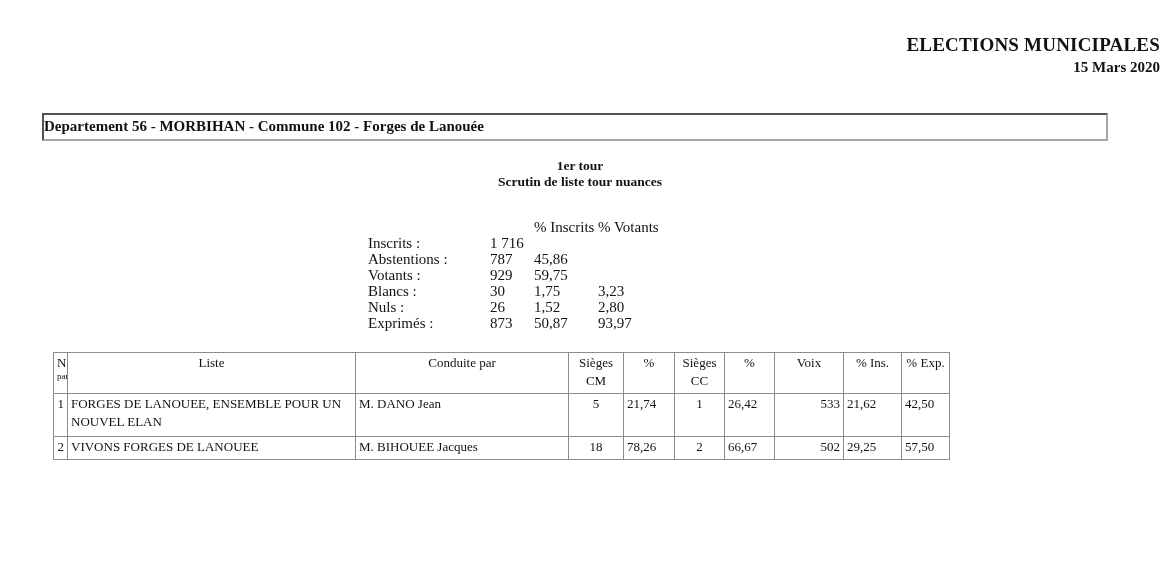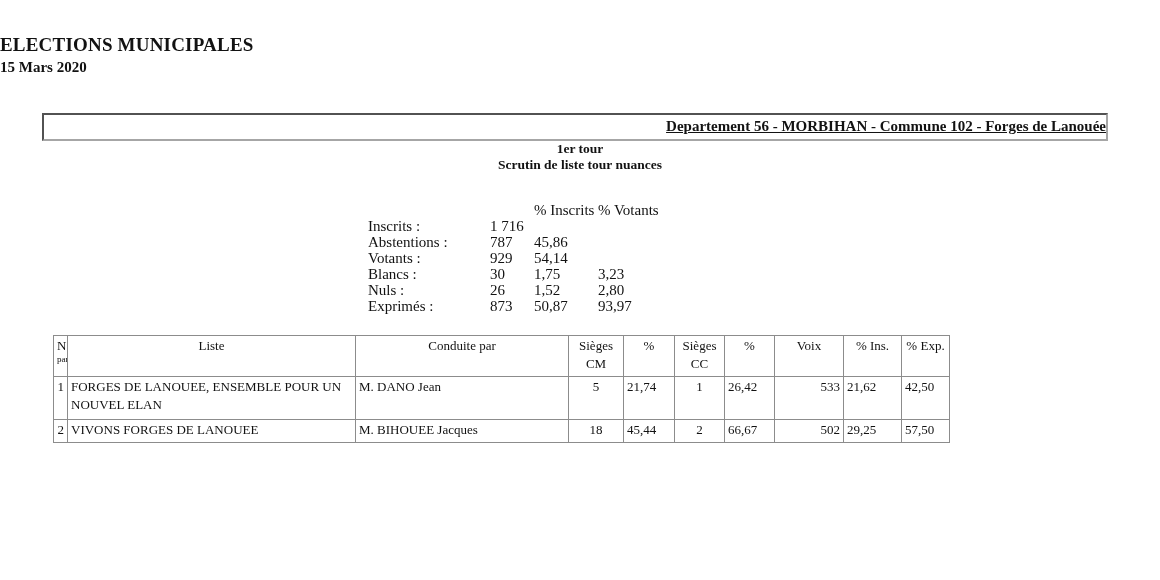--- a/index.html
+++ b/index.html
@@ -7,35 +7,34 @@
     padding: 0;
     background: #ffffff;
     width: 1160px;
     height: 580px;
     overflow: hidden;
     font-family: "Liberation Serif", serif;
     color: #121212;
   }
   .page { position: relative; width: 1160px; height: 580px; }
 
-  .title-block { margin-top: 33px; text-align: left; }
+  .title-block { margin-top: 33px; text-align: right; }
   .main-title { font-size: 19px; font-weight: bold; line-height: 23px; letter-spacing: 0.2px; }
   .main-date  { font-size: 15px; font-weight: bold; line-height: 18px; margin-top: 2px; }
 
   .dept-box {
     margin: 37px 52px 0 42px;
     border: 2px inset #a6a6a6;
-    text-align: right;
+    text-align: left;
     font-size: 15px;
     font-weight: bold;
     padding: 3px 0 4px 0;
-    text-decoration: underline;
-  }
-
-  .round-block { text-align: center; font-weight: bold; font-size: 13.5px; line-height: 16px; }
+  }
+
+  .round-block { margin-top: 17px; text-align: center; font-weight: bold; font-size: 13.5px; line-height: 16px; }
 
   table.stats {
     margin: 29px 0 0 368px;
     border-collapse: collapse;
   }
   table.stats td {
     font-size: 15px;
     line-height: 16px;
     height: 16px;
     text-align: left;
@@ -112,21 +111,21 @@
     </tr>
     <tr>
       <td class="c-label">Abstentions :</td>
       <td class="c-val">787</td>
       <td class="c-pins">45,86</td>
       <td class="c-pvot"></td>
     </tr>
     <tr>
       <td class="c-label">Votants :</td>
       <td class="c-val">929</td>
-      <td class="c-pins">54,14</td>
+      <td class="c-pins">59,75</td>
       <td class="c-pvot"></td>
     </tr>
     <tr>
       <td class="c-label">Blancs :</td>
       <td class="c-val">30</td>
       <td class="c-pins">1,75</td>
       <td class="c-pvot">3,23</td>
     </tr>
     <tr>
       <td class="c-label">Nuls :</td>
@@ -188,21 +187,21 @@
       <td class="d-pct">26,42</td>
       <td class="d-voix">533</td>
       <td class="d-pct">21,62</td>
       <td class="d-pct">42,50</td>
     </tr>
     <tr class="row-short">
       <td class="d-num">2</td>
       <td class="d-left">VIVONS FORGES DE LANOUEE</td>
       <td class="d-left">M. BIHOUEE Jacques</td>
       <td class="d-center">18</td>
-      <td class="d-pct">45,44</td>
+      <td class="d-pct">78,26</td>
       <td class="d-center">2</td>
       <td class="d-pct">66,67</td>
       <td class="d-voix">502</td>
       <td class="d-pct">29,25</td>
       <td class="d-pct">57,50</td>
     </tr>
   </tbody>
     </table>
 
 </div>

